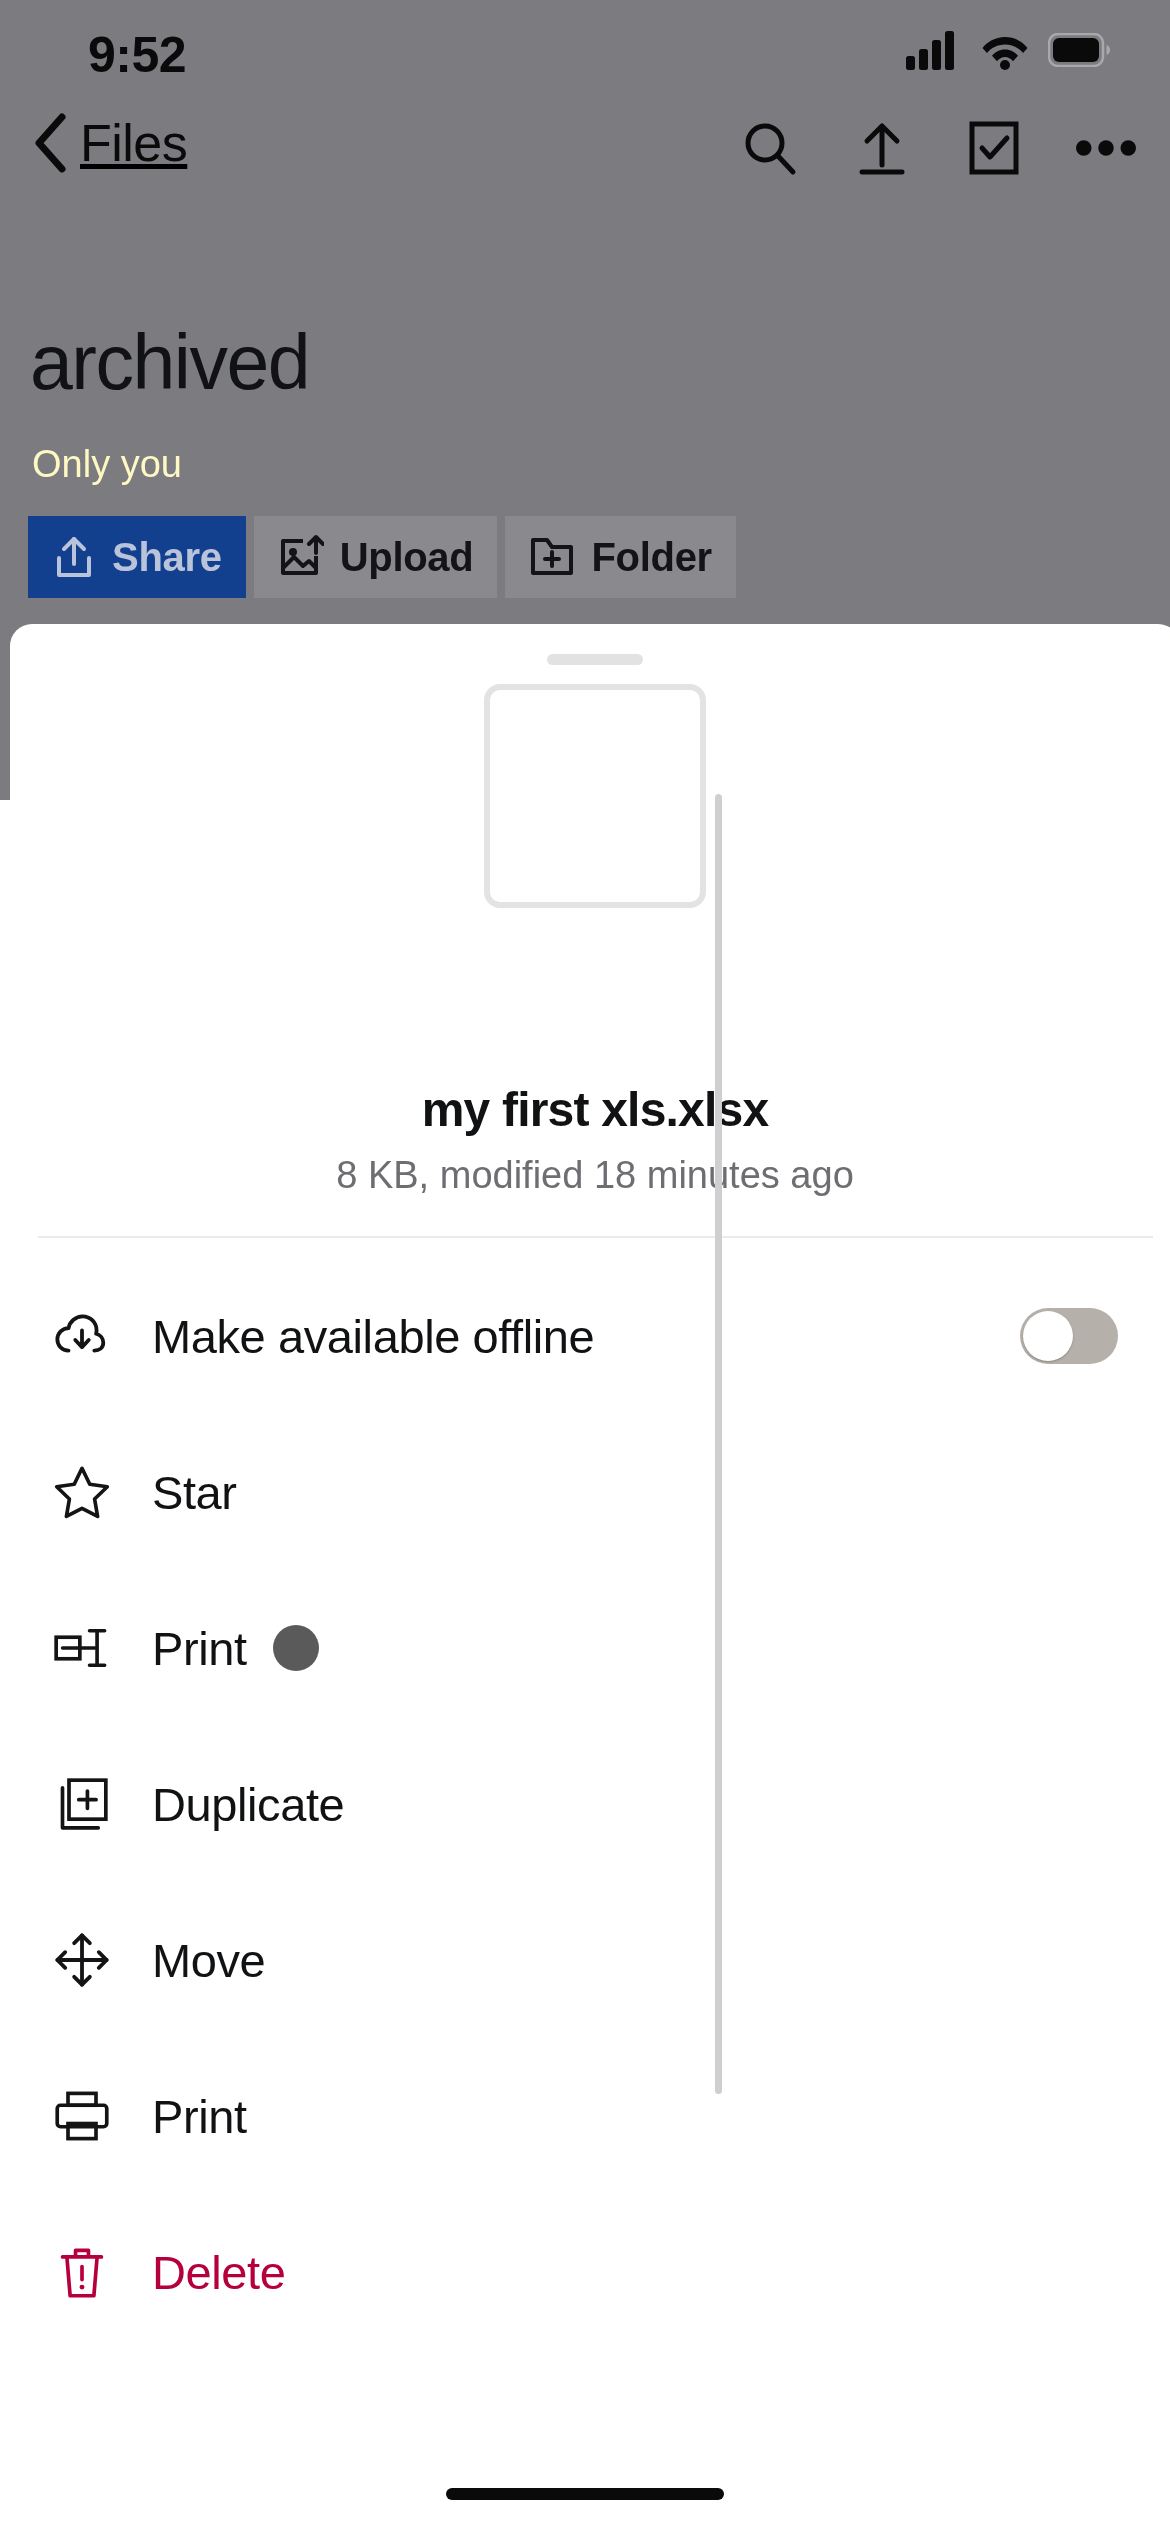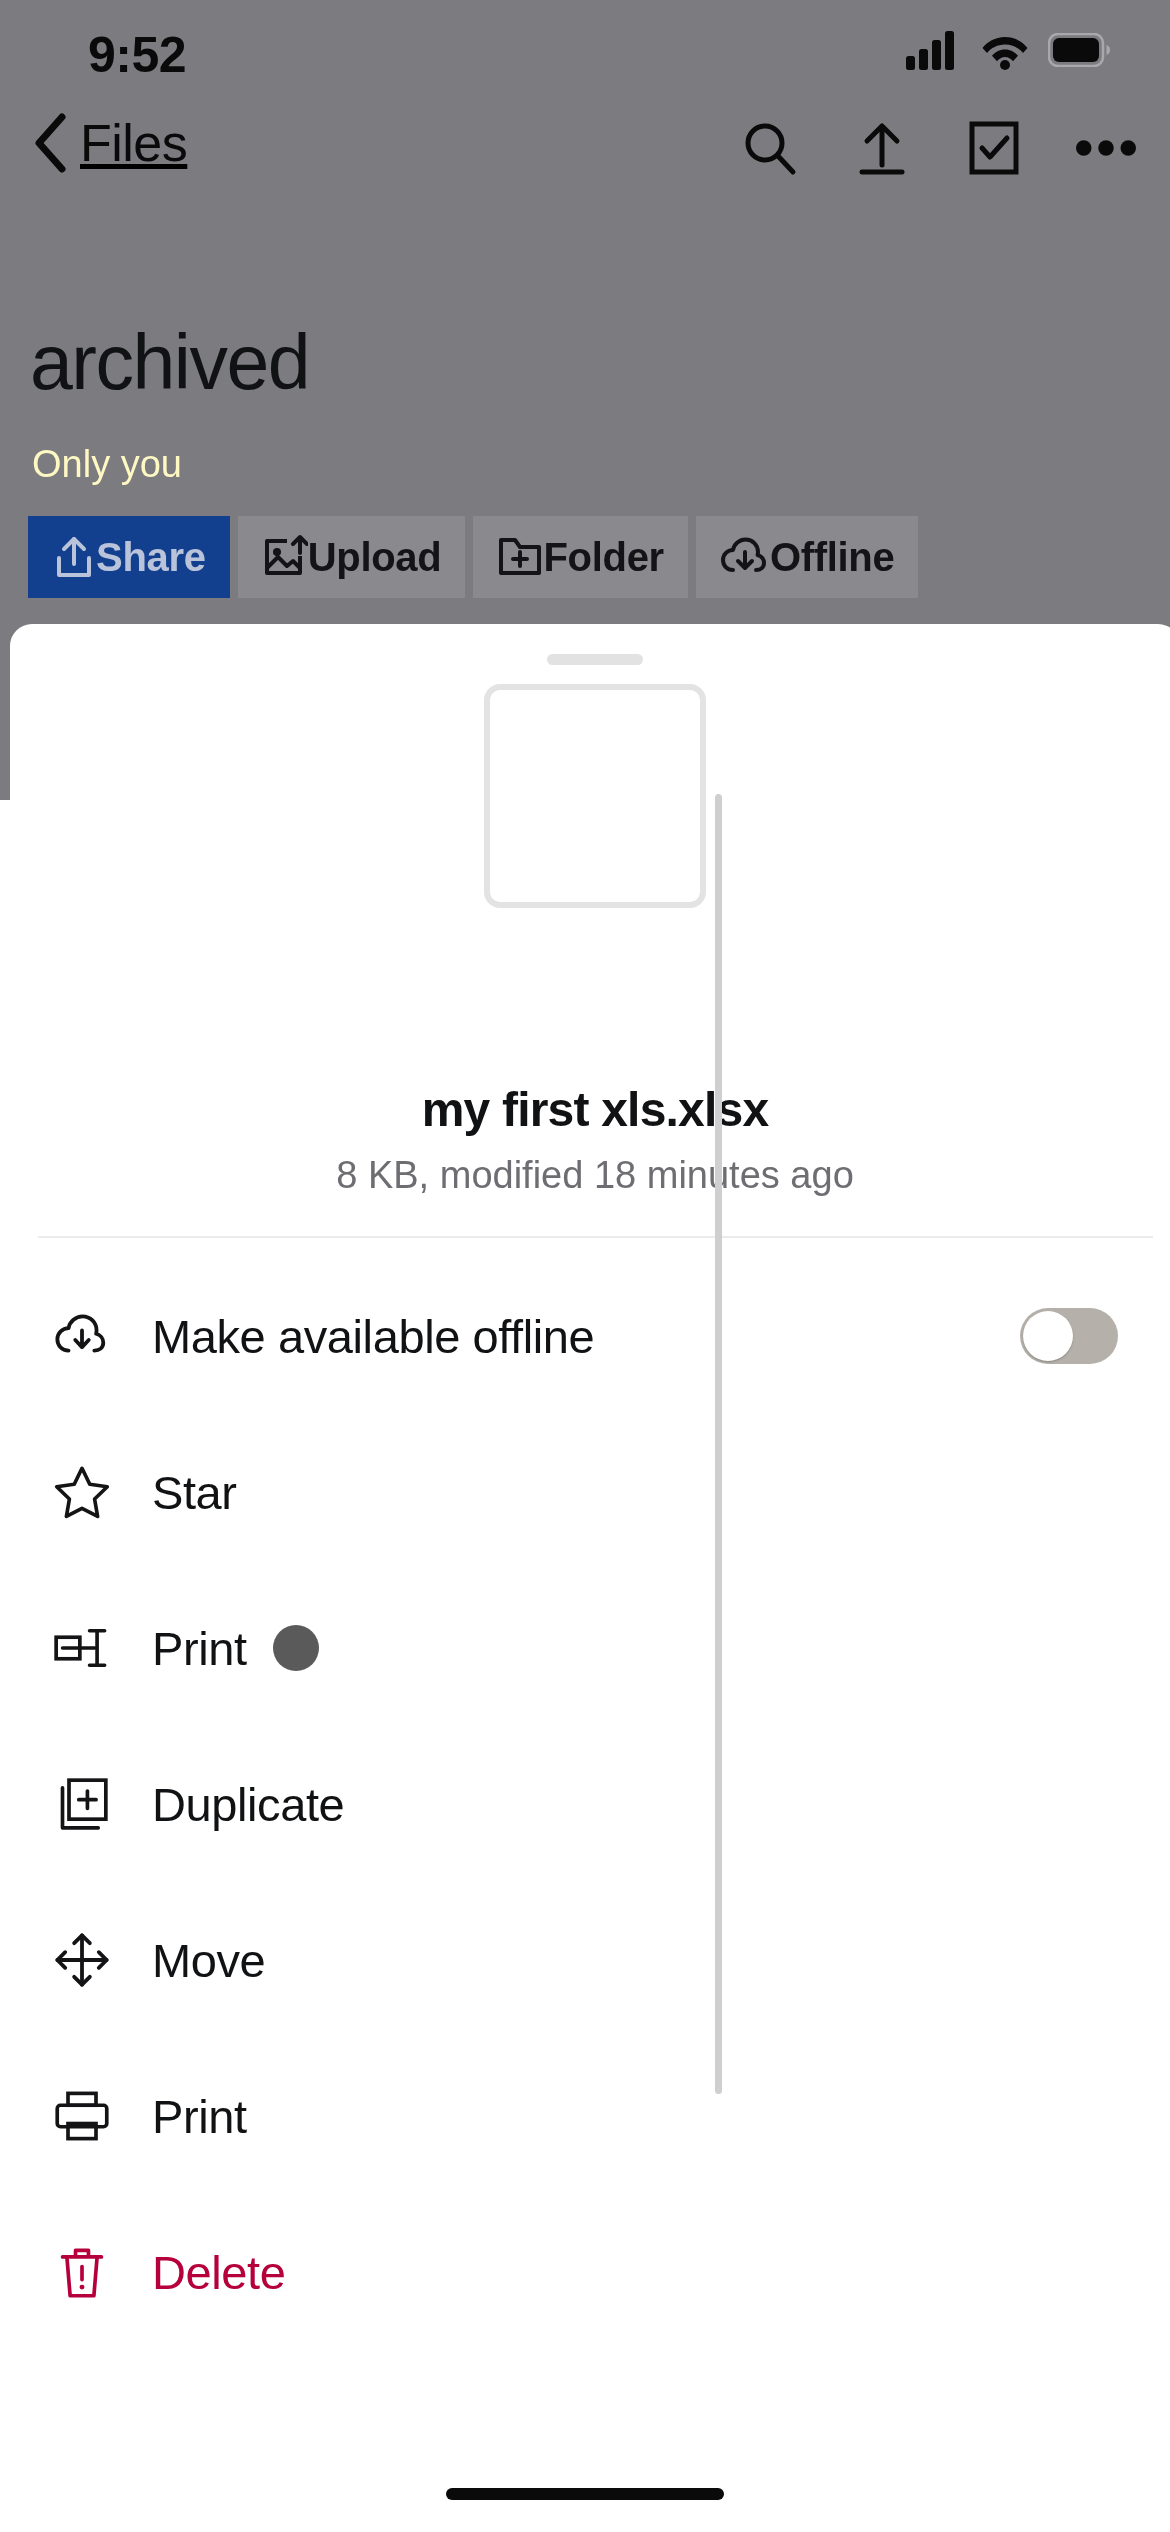--- a/index.html
+++ b/index.html
@@ -56,21 +56,21 @@
     font-size:38px; color:#fef9c3;
   }
 
   
   .chips{
     position:absolute; left:28px; top:516px;
     display:flex; gap:8px;
   }
   .chip{
     height:82px; min-width:186px;
-    display:flex; align-items:center; justify-content:center; 
+    display:flex; align-items:center; justify-content:center; gap:16px;
     background:#8a898e; padding:0 24px;
     cursor:pointer;
   }
   .chip.primary{ background:#133F8F; }
   .chip-label{ font-size:40px; color:#141416; font-weight:700; letter-spacing:-0.3px;}
   .chip.primary .chip-label{ color:#b9c4da; }
 
   
   #sheet{
     position:absolute; left:0; top:624px; width:1170px; height:1908px;
@@ -233,27 +233,20 @@
     </div>
 
     <div class="chip">
       <svg width="46" height="44" viewBox="0 0 46 44">
         <path d="M4 38V5h14l5 7h19v26H4z" fill="none" stroke="#141416" stroke-width="4" stroke-linejoin="round"></path>
         <path d="M16 24h14M23 17v14" stroke="#141416" stroke-width="4" stroke-linecap="round"></path>
       </svg>
       <span class="chip-label">Folder</span>
     </div>
 
-    <div class="chip">
-      <svg width="50" height="42" viewBox="0 0 50 42">
-        <path d="M13 34C7 34 3 29.5 3 24s4.5-10 10-10c1-6 6.5-10.5 12.5-10.5 7 0 12.5 5.5 12.5 12.5 0 1-.2 2-.4 3 4 1 6.4 4.3 6.4 8 0 4.5-3.5 7-8 7" fill="none" stroke="#141416" stroke-width="4" stroke-linecap="round" stroke-linejoin="round"></path>
-        <path d="M25 16v16M18 25l7 7 7-7" fill="none" stroke="#141416" stroke-width="4" stroke-linecap="round" stroke-linejoin="round"></path>
-      </svg>
-      <span class="chip-label">Offline</span>
-    </div>
   </div>
 </div>
 
 <div id="sheet">
 
   <div class="grabber"></div>
 
   <div class="thumb"></div>
 
   <div class="fname">my first xls.xlsx</div>

